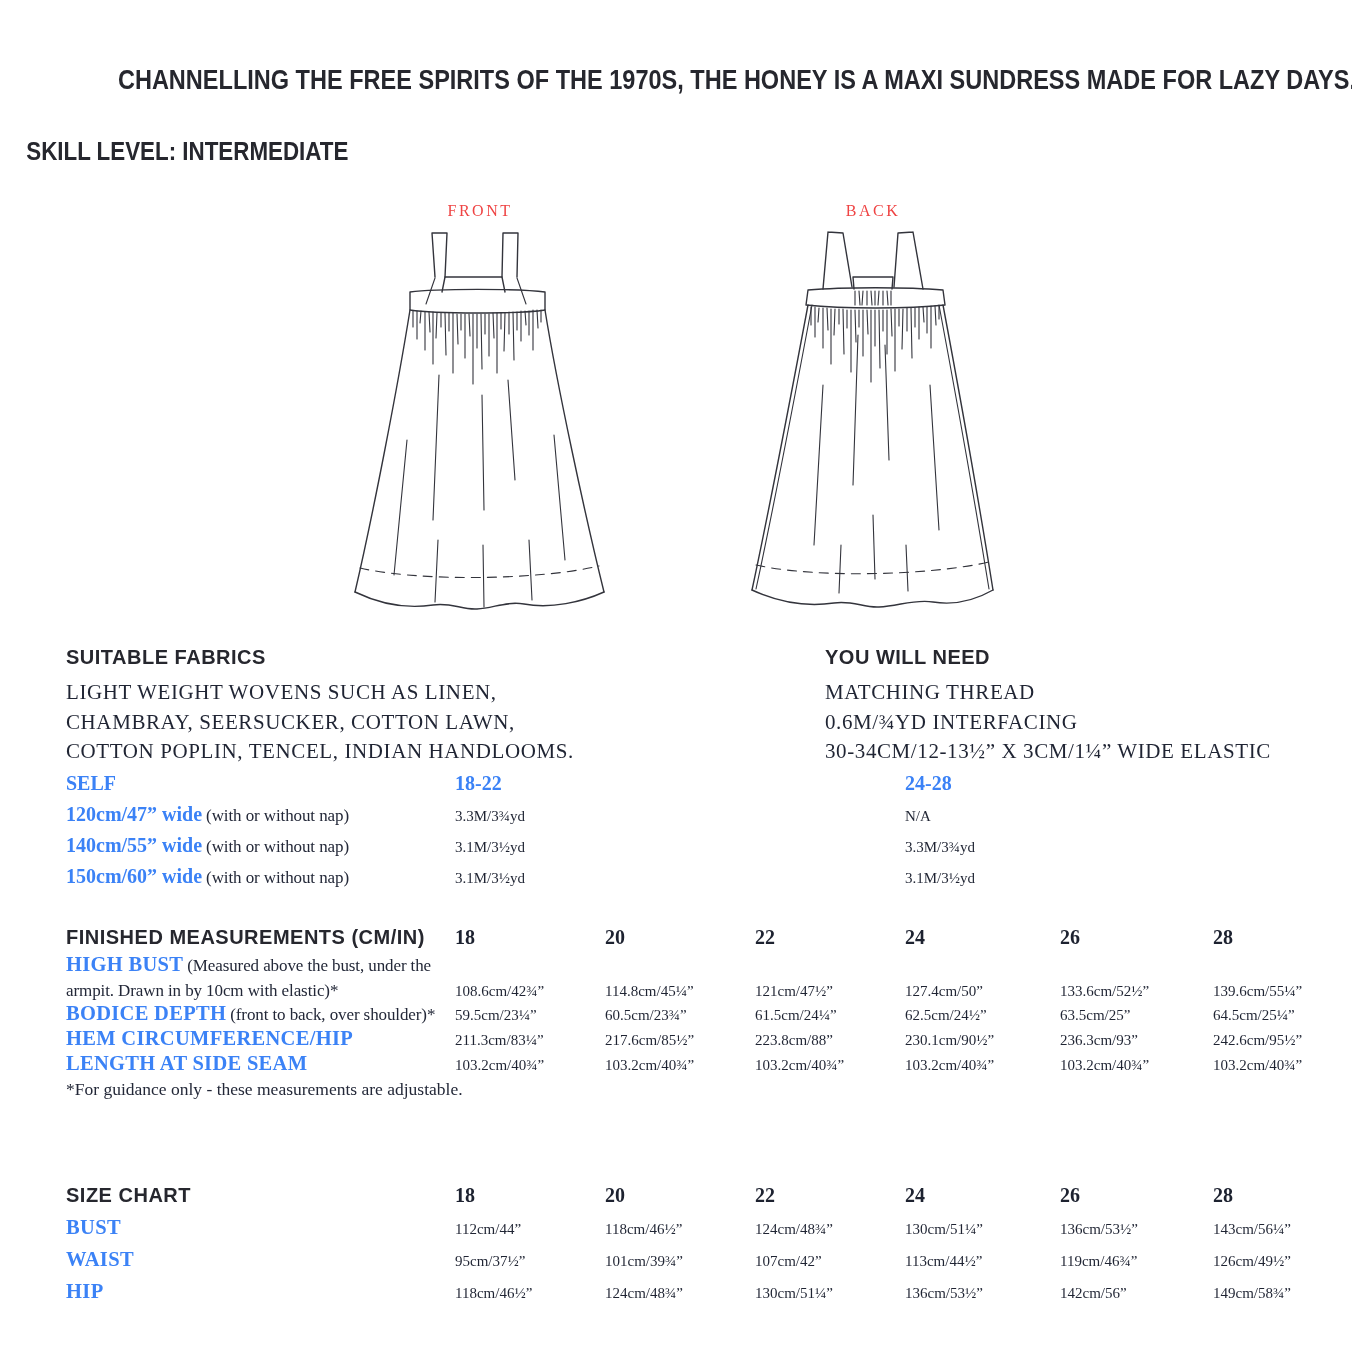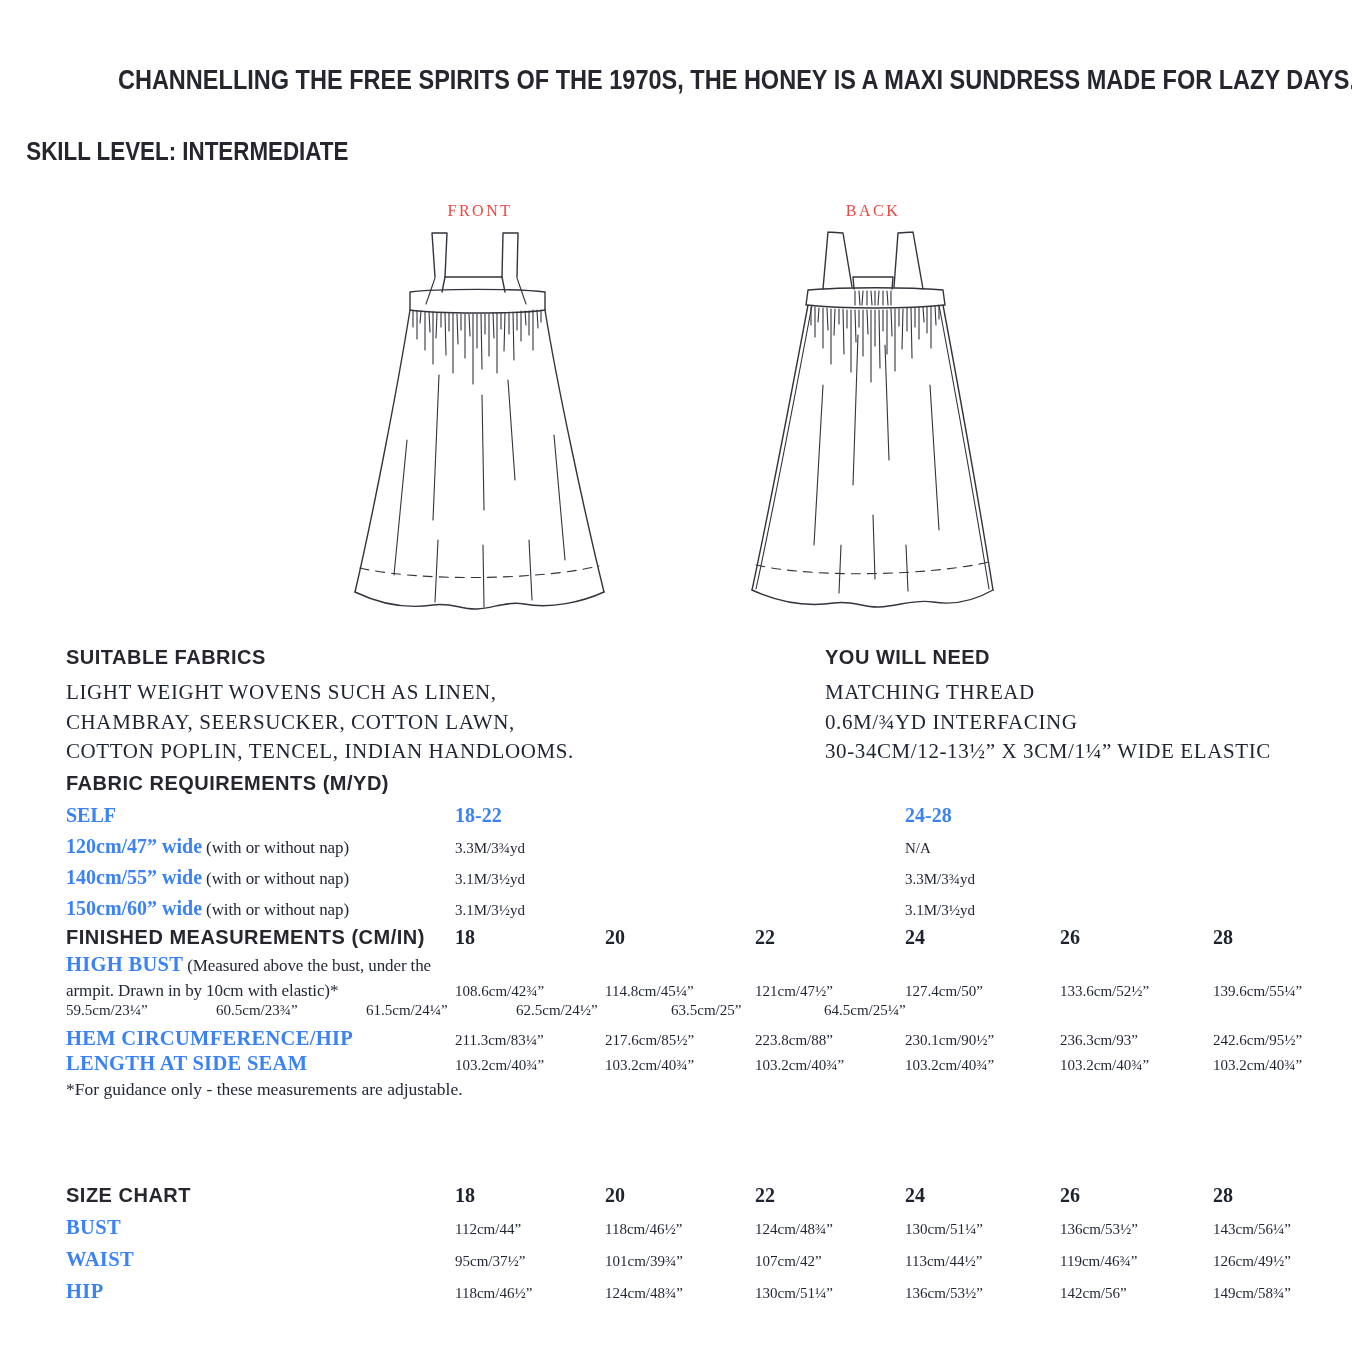--- a/index.html
+++ b/index.html
@@ -136,21 +136,20 @@
   </div>
 
   <div class="sec" style="left:825px;top:646px;">
     <span class="h-sans">YOU WILL NEED</span>
     <div class="serif-line">MATCHING THREAD</div>
     <div class="serif-line">0.6M/¾YD INTERFACING</div>
     <div class="serif-line">30-34CM/12-13½” X 3CM/1¼” WIDE ELASTIC</div>
   </div>
 
   <div class="fr">
-    <div class="fr-title h-sans">FABRIC REQUIREMENTS (M/YD)</div>
     <div class="fr-row">
       <div class="c-label bserif">SELF</div>
       <div class="c-v1 bserif">18-22</div>
       <div class="c-v2 bserif">24-28</div>
     </div>
     <div class="fr-row">
       <div class="c-label"><span class="bserif">120cm/47” wide</span> <span class="note">(with or without nap)</span></div>
       <div class="c-v1 val">3.3M/3¾yd</div>
       <div class="c-v2 val">N/A</div>
     </div>
@@ -179,20 +178,21 @@
     <div class="t-row r-hb">
       <div class="c0 lblcell"><span class="bserif">HIGH BUST</span> <span class="note">(Measured above the bust, under the armpit. Drawn in by 10cm with elastic)*</span></div>
       <div class="c1 val vcell">108.6cm/42¾”</div>
       <div class="c2 val vcell">114.8cm/45¼”</div>
       <div class="c3 val vcell">121cm/47½”</div>
       <div class="c4 val vcell">127.4cm/50”</div>
       <div class="c5 val vcell">133.6cm/52½”</div>
       <div class="c6 val vcell">139.6cm/55¼”</div>
     </div>
     <div class="t-row r">
+      <div class="c0"><span class="bserif">BODICE DEPTH</span> <span class="note">(front to back, over shoulder)*</span></div>
       <div class="c1 val vcell">59.5cm/23¼”</div>
       <div class="c2 val vcell">60.5cm/23¾”</div>
       <div class="c3 val vcell">61.5cm/24¼”</div>
       <div class="c4 val vcell">62.5cm/24½”</div>
       <div class="c5 val vcell">63.5cm/25”</div>
       <div class="c6 val vcell">64.5cm/25¼”</div>
     </div>
     <div class="t-row r">
       <div class="c0"><span class="bserif">HEM CIRCUMFERENCE/HIP</span></div>
       <div class="c1 val vcell">211.3cm/83¼”</div>

